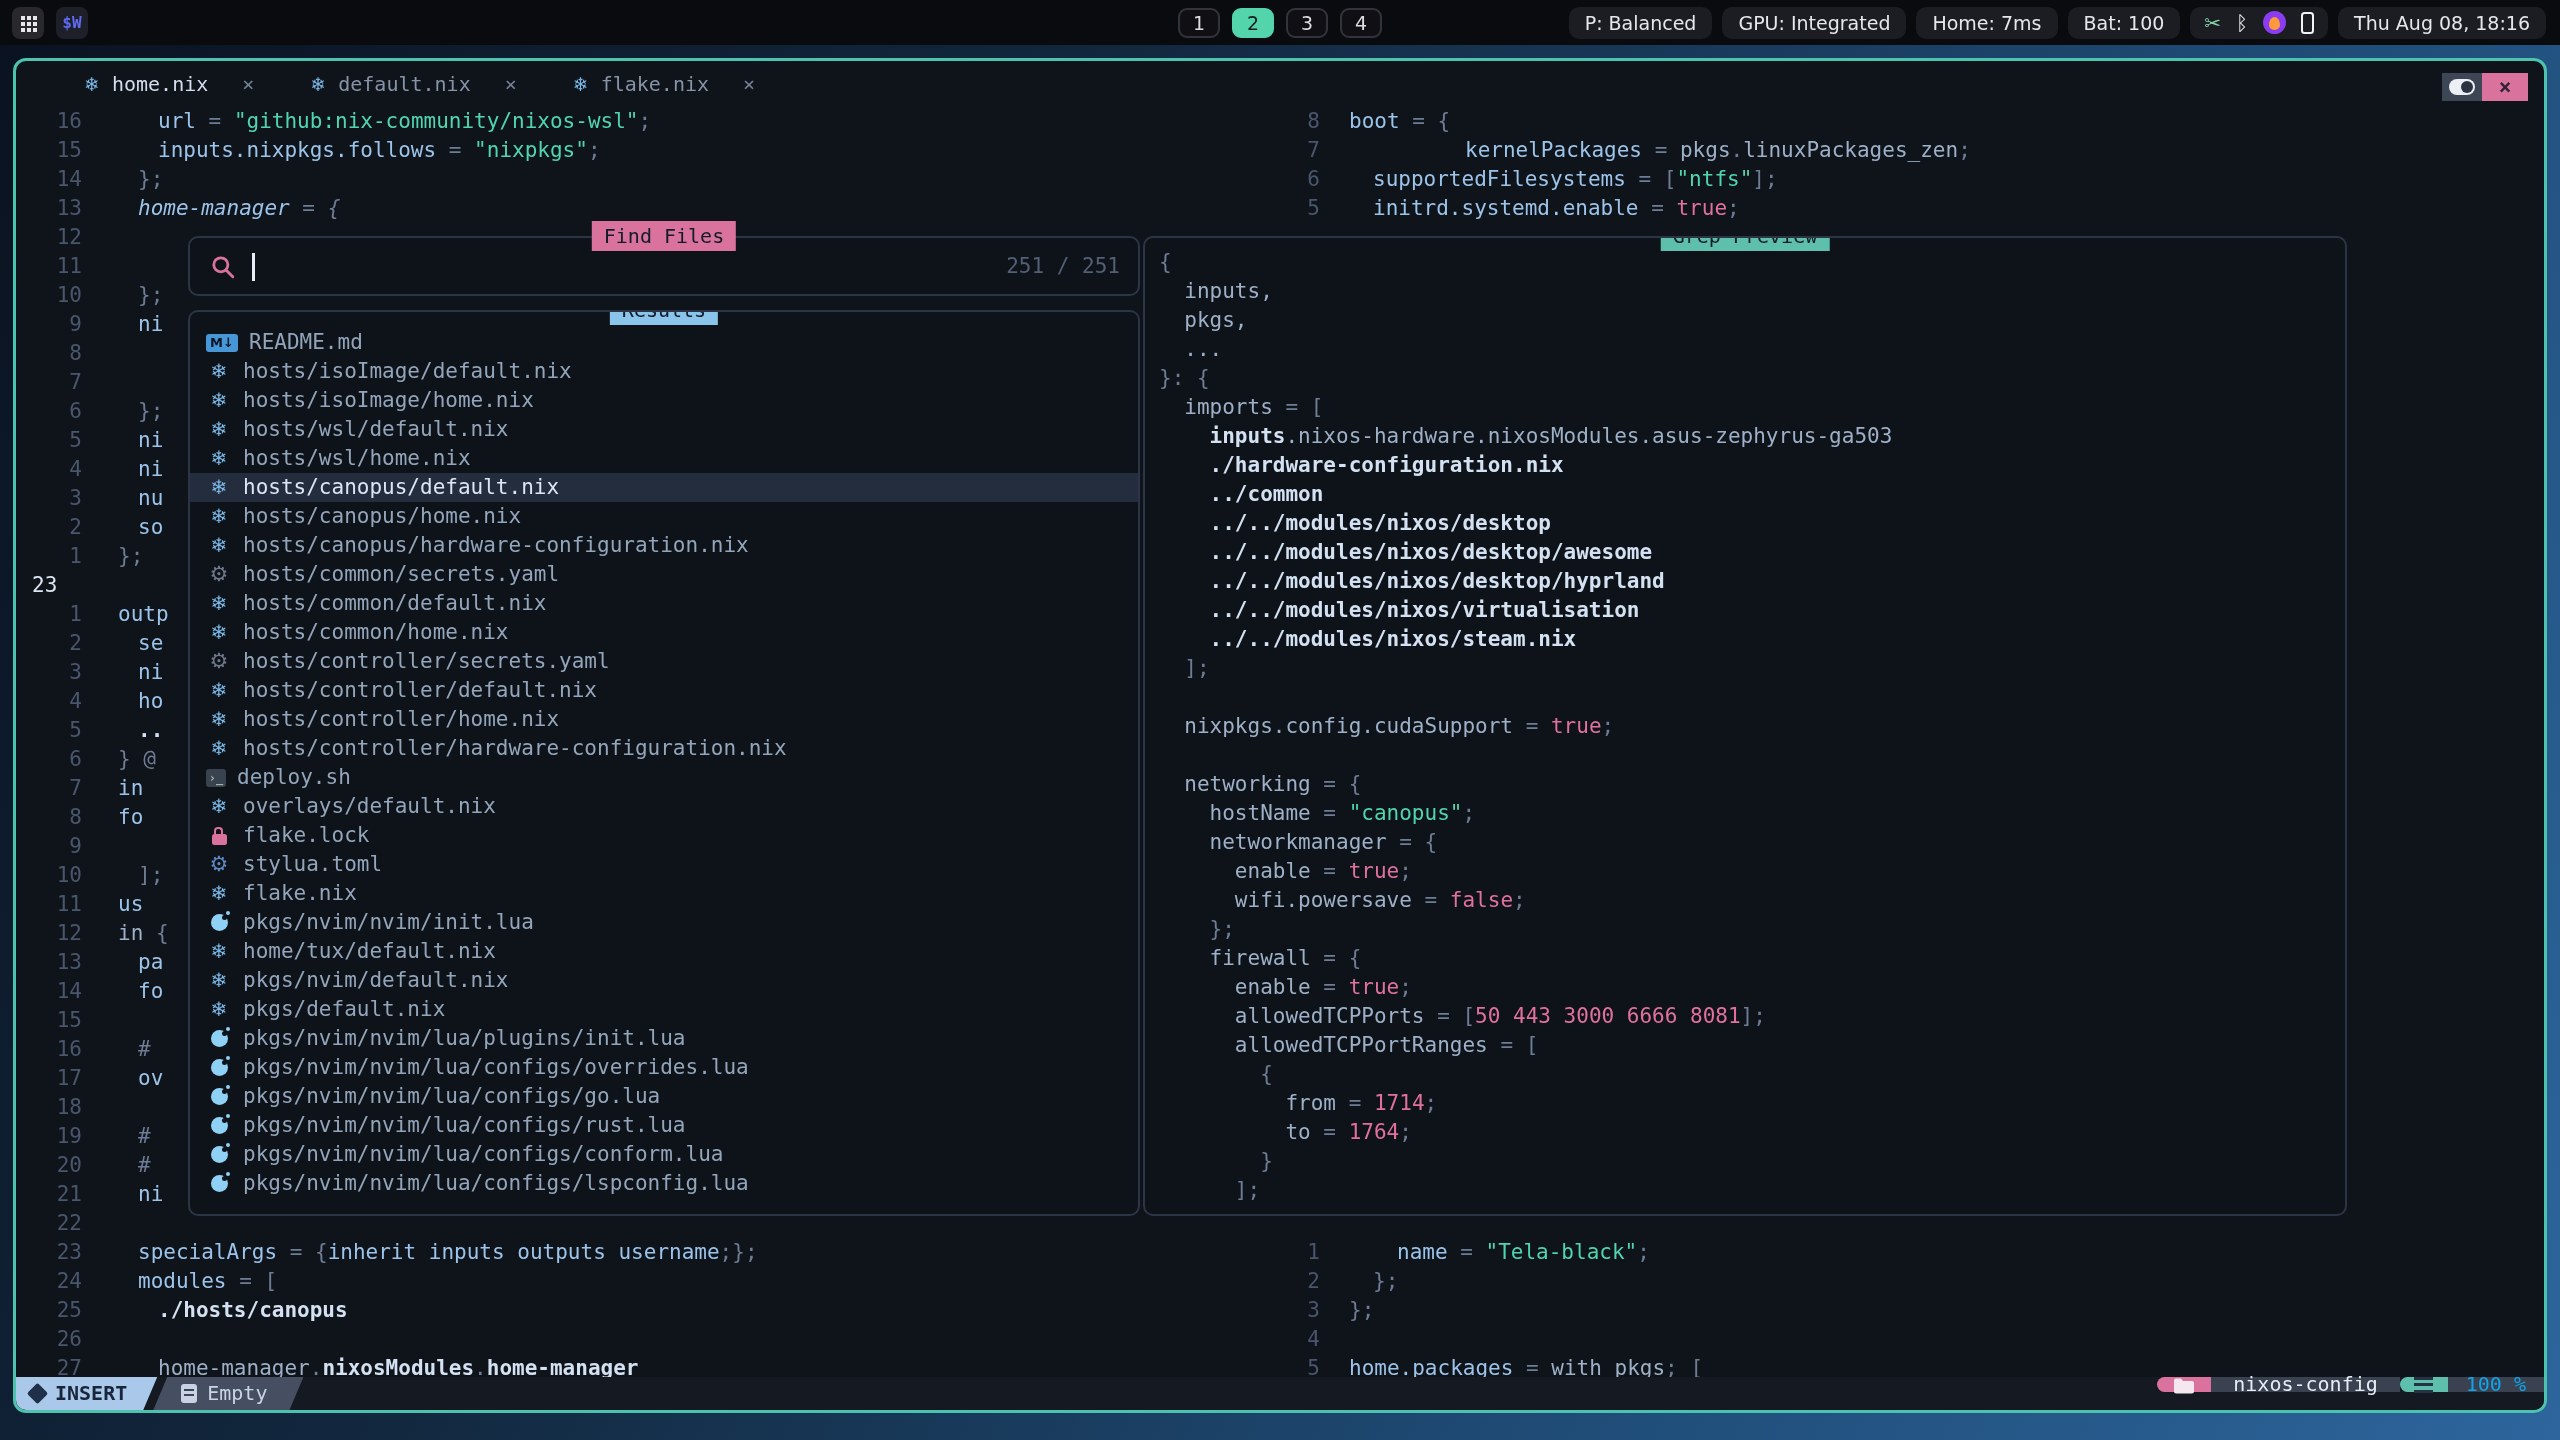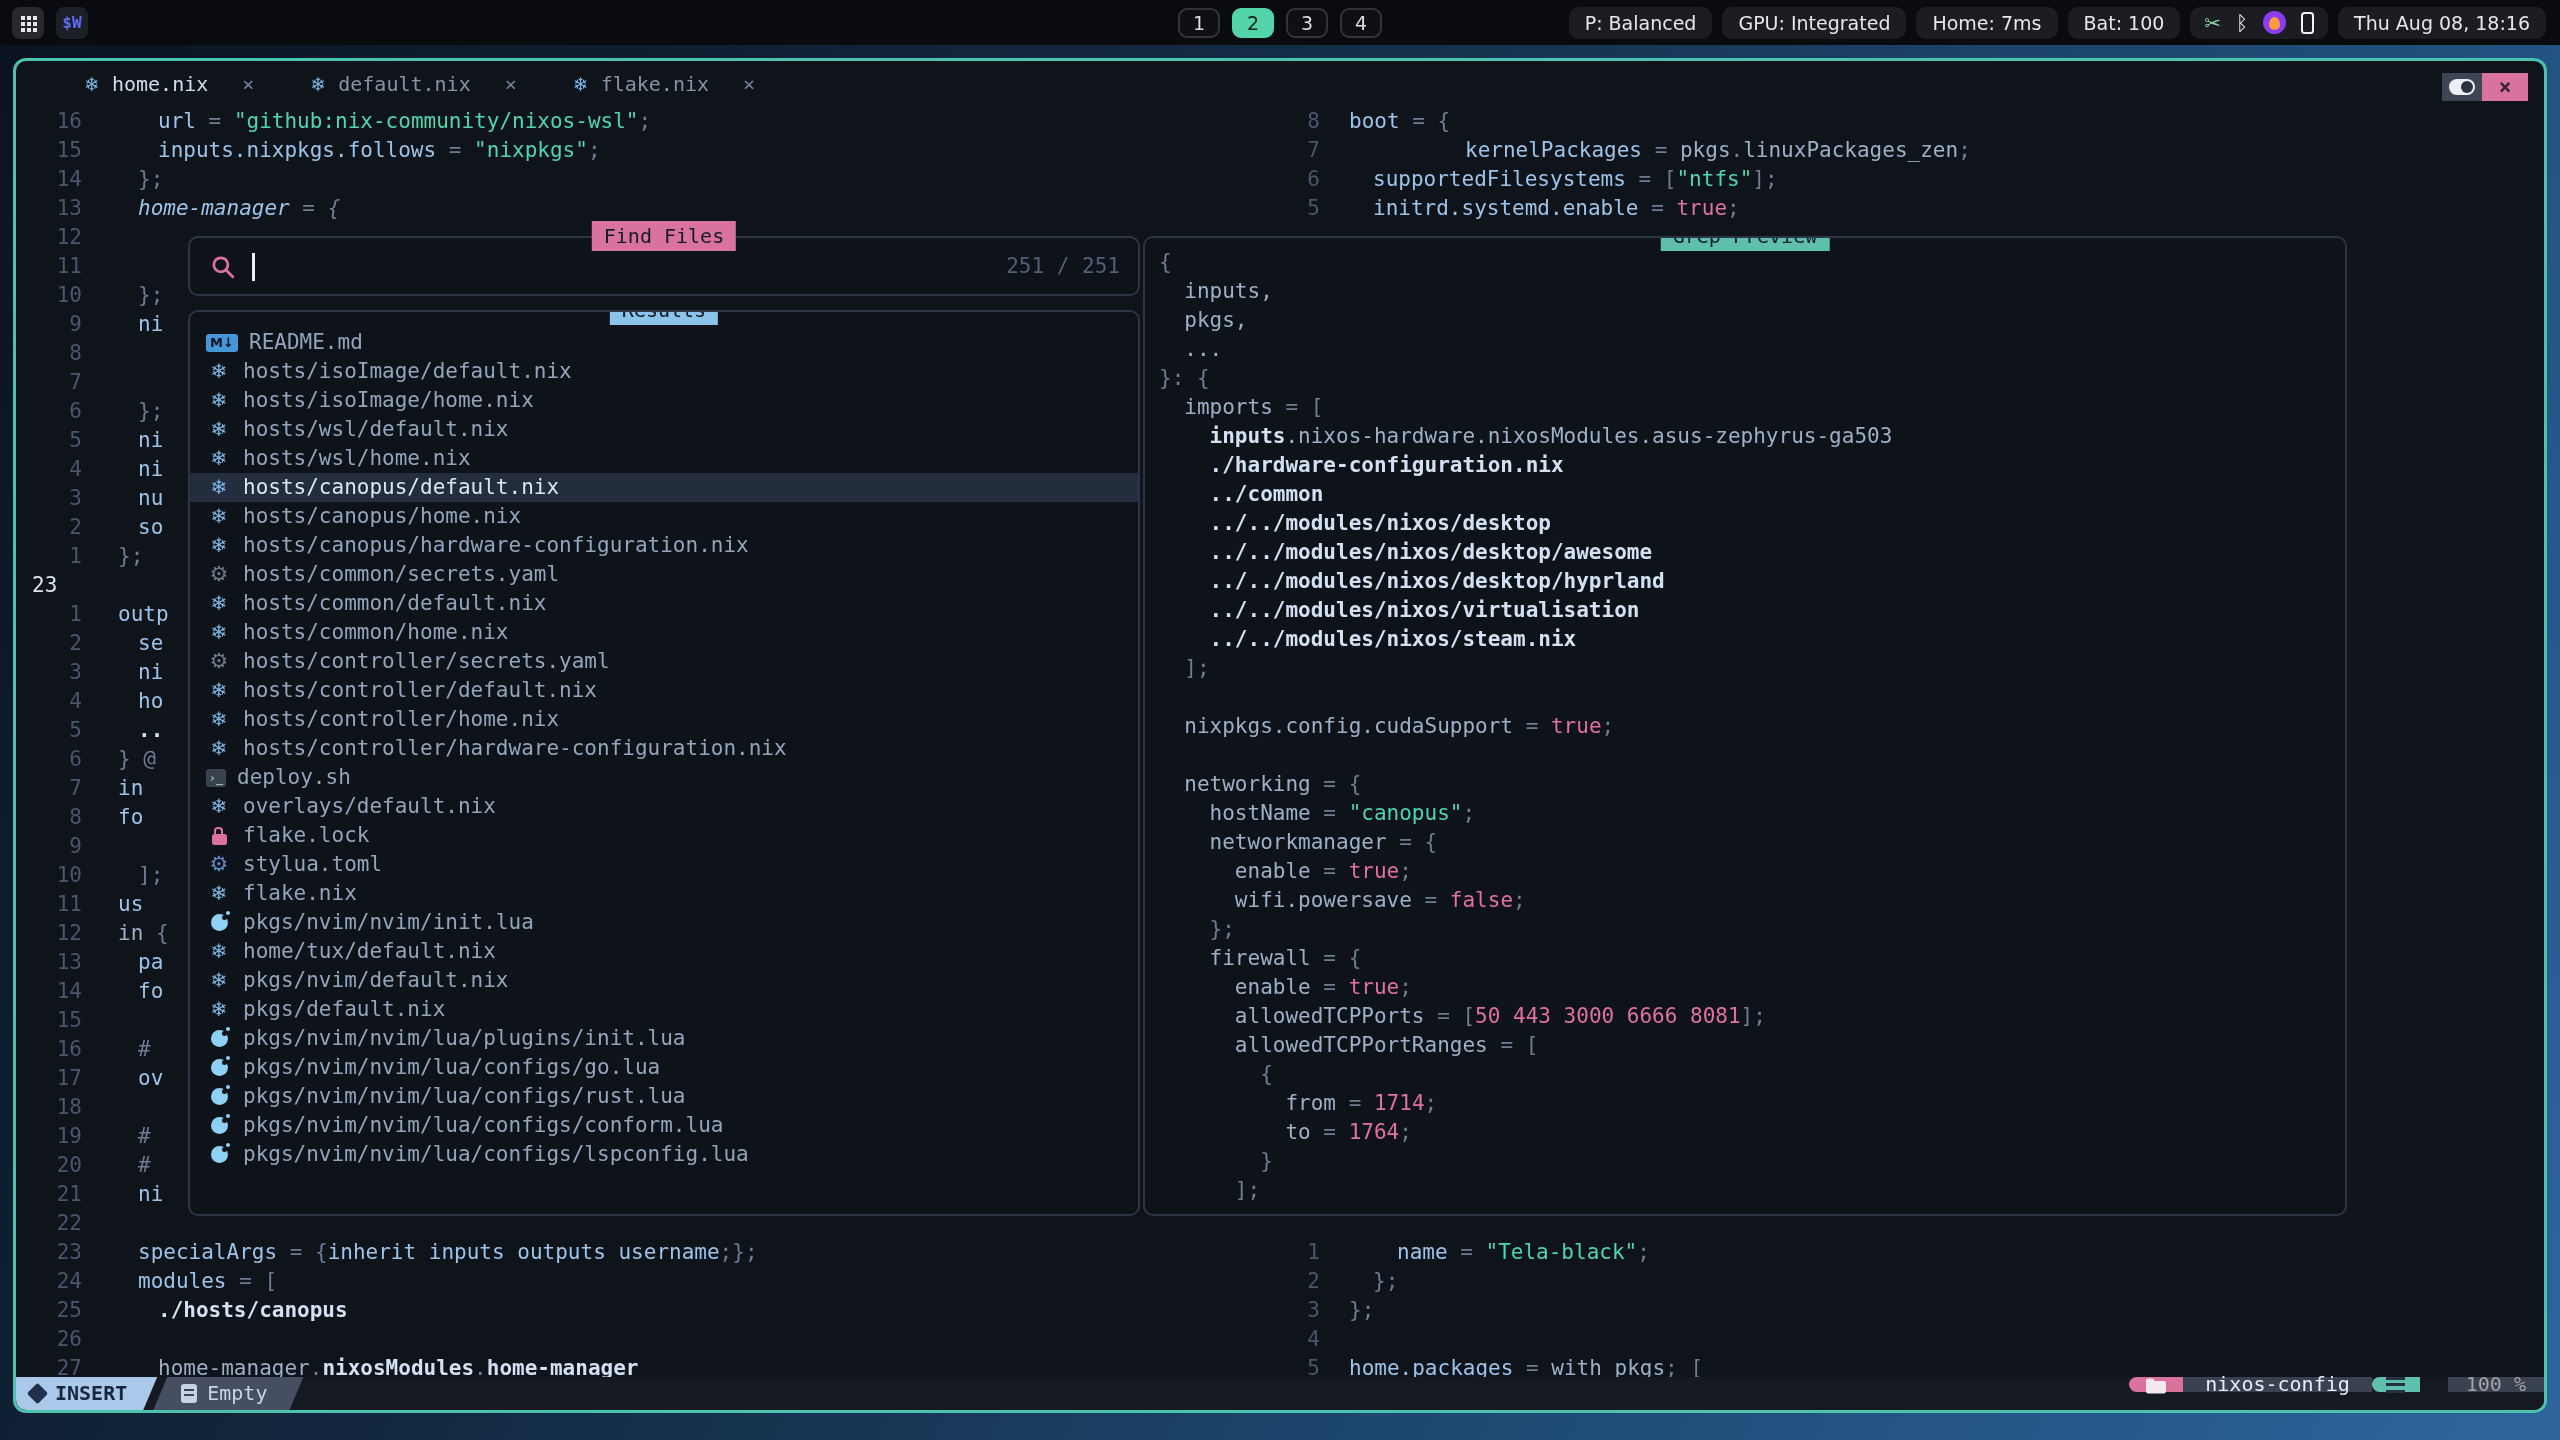--- a/index.html
+++ b/index.html
@@ -86,21 +86,21 @@
   .seg-mode{background:#a9c8ea;color:#19253a;font-weight:bold;padding:0 30px 0 14px;display:flex;align-items:center;gap:10px;clip-path:polygon(0 0,100% 0,calc(100% - 14px) 100%,0 100%);}
   .vim-ic{width:15px;height:15px;background:#20304a;transform:rotate(45deg);border-radius:2px;flex:none;}
   .seg-file{background:#454f61;color:#cad4e4;padding:0 36px 0 28px;margin-left:-4px;display:flex;align-items:center;gap:10px;clip-path:polygon(14px 0,100% 0,calc(100% - 14px) 100%,0 100%);}
   .doc-ic{width:16px;height:19px;background:#c9d2e2;border-radius:3px;position:relative;flex:none;}
   .doc-ic::after{content:'';position:absolute;left:3px;right:3px;top:5px;height:10px;background:repeating-linear-gradient(#3a4658 0 2px,transparent 2px 5px);}
   .st-right{position:absolute;right:0;top:0;height:15px;display:flex;}
   .seg-folder{width:54px;background:#d9729c;border-radius:15px 0 0 15px;display:grid;place-items:center;}
   .seg-proj{background:#3a4252;color:#e6edf6;padding:0 22px;display:flex;align-items:center;}
   .seg-lines{width:48px;background:#5fbfad;border-radius:14px 0 0 14px;display:grid;place-items:center;}
   .ham{width:19px;height:16px;background:repeating-linear-gradient(#243241 0 3px,transparent 3px 6.5px);}
-  .seg-prog{background:#3a4252;color:#a3a3a3;padding:0 18px;display:flex;align-items:center;margin-left:28px;}
+  .seg-prog{background:#3a4252;color:#0ea5e9;padding:0 18px;display:flex;align-items:center;}
 </style>
 </head>
 <body>
 
 <div class="topbar">
   <div class="tb-left">
     <button class="apps-btn">
       <span class="grid-ic"></span>
     </button>
     <div class="logo-chip">$W</div>
@@ -325,20 +325,26 @@
         <div class="res-row">
           <span class="fic fic-lua">
             <span class="lua-dot"></span>
           </span>
           <span class="res-text">pkgs/nvim/nvim/lua/plugins/init.lua</span>
         </div>
         <div class="res-row">
           <span class="fic fic-lua">
             <span class="lua-dot"></span>
           </span>
+          <span class="res-text">pkgs/nvim/nvim/lua/configs/overrides.lua</span>
+        </div>
+        <div class="res-row">
+          <span class="fic fic-lua">
+            <span class="lua-dot"></span>
+          </span>
           <span class="res-text">pkgs/nvim/nvim/lua/configs/go.lua</span>
         </div>
         <div class="res-row">
           <span class="fic fic-lua">
             <span class="lua-dot"></span>
           </span>
           <span class="res-text">pkgs/nvim/nvim/lua/configs/rust.lua</span>
         </div>
         <div class="res-row">
           <span class="fic fic-lua">

